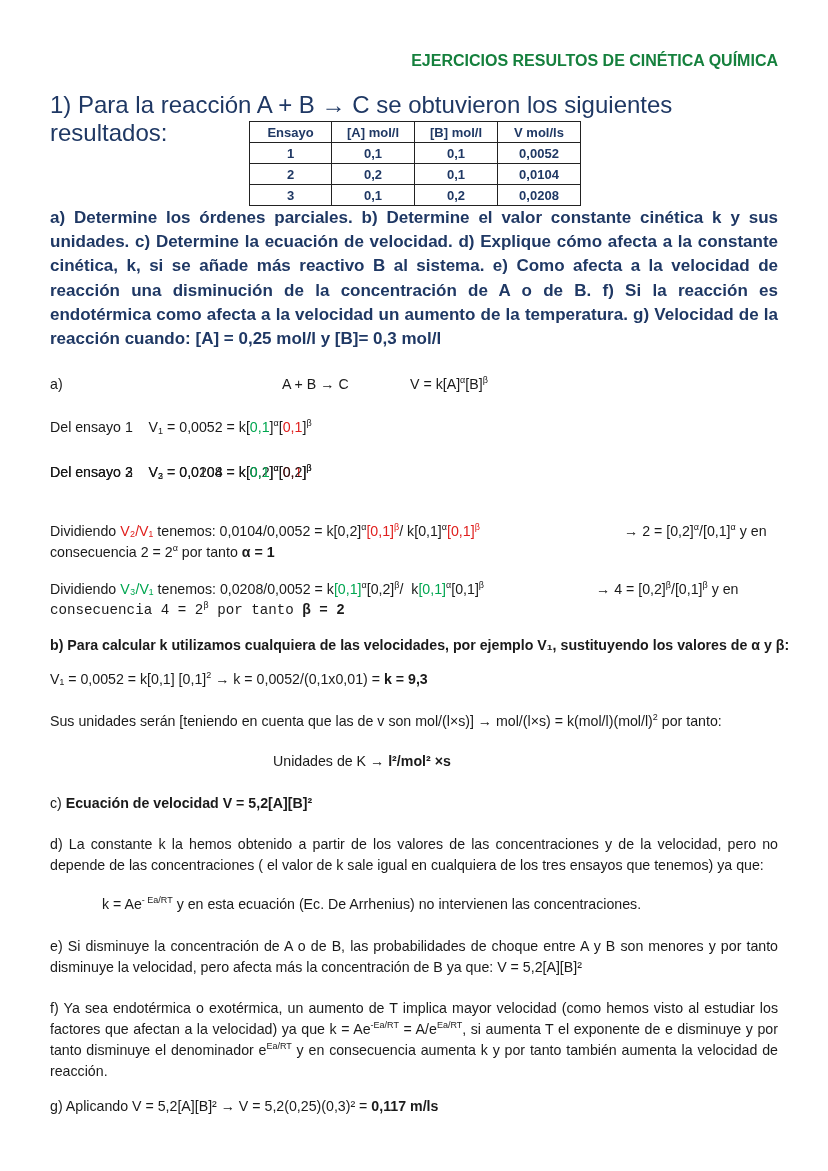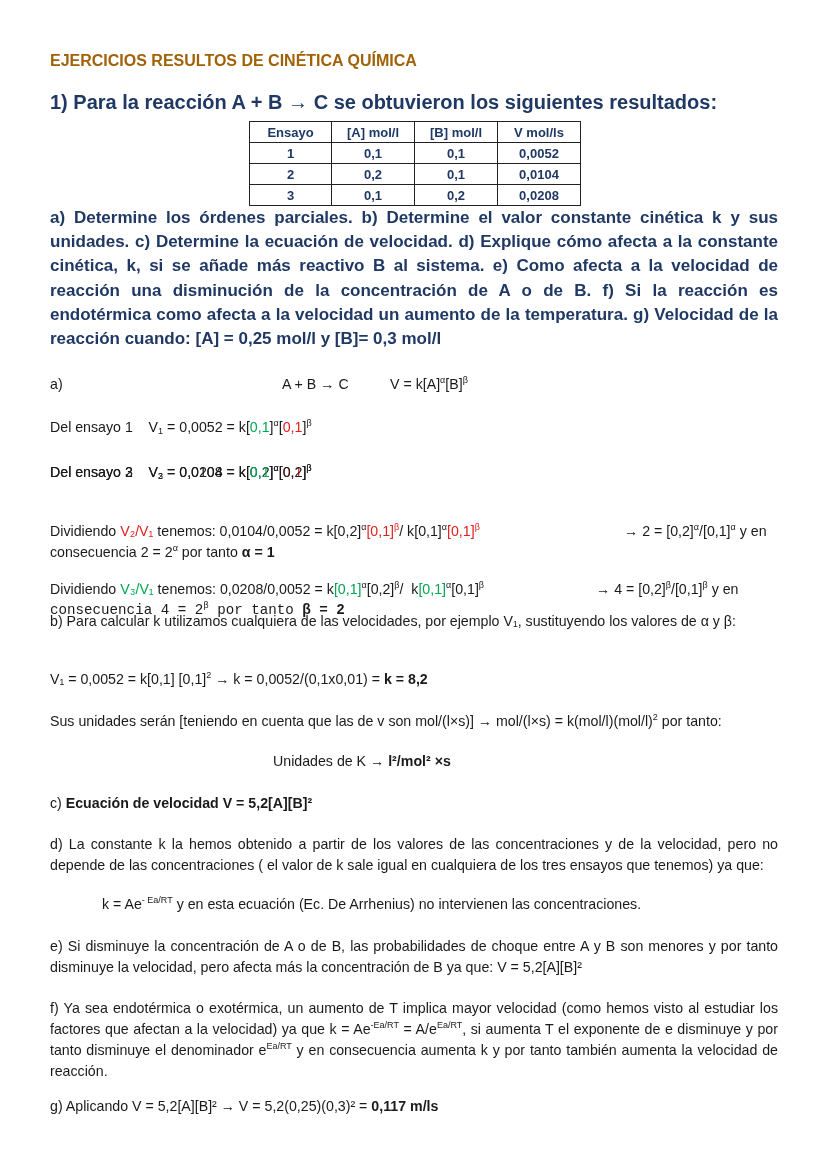--- a/index.html
+++ b/index.html
@@ -1,21 +1,21 @@
 <!DOCTYPE html>
 <html><head>
 <meta charset="utf-8">
 <style>
   html, body { margin: 0; padding: 0; background: #ffffff; }
   body { width: 828px; height: 1171px; position: relative; overflow: hidden;
          font-family: "Liberation Sans", sans-serif; color: #1a1a1a; }
   .page { position: absolute; left: 50px; top: 0; width: 728px; }
-  .title { position: absolute; left: 0; top: 52px; width: 728px; text-align: left;
-           font-weight: bold; font-size: 16px; color: #a16207; }
-  .q-heading { position: absolute; left: 0; top: 91px; font-weight: bold; font-size: 20px; color: #1F3864; }
+  .title { position: absolute; left: 0; top: 52px; width: 728px; text-align: right;
+           font-weight: bold; font-size: 16px; color: #15803d; }
+  .q-heading { position: absolute; left: 0; top: 91px; font-weight: normal; font-size: 24px; color: #1F3864; }
   table.data { position: absolute; left: 199px; top: 121px; border-collapse: collapse;
                font-size: 13px; font-weight: bold; color: #1F3864; }
   table.data td, table.data th { border: 1px solid #222; padding: 1px 0; text-align: center; height: 18px; }
   table.data th { font-weight: bold; }
   .c1 { width: 81px; } .c2 { width: 82px; } .c3 { width: 82px; } .c4 { width: 82px; }
   .statement { position: absolute; left: 0; top: 206px; width: 728px; font-weight: bold; font-size: 17px;
                line-height: 24.2px; color: #1F3864; text-align: justify; }
   .line { position: absolute; left: 0; font-size: 14.2px; white-space: nowrap; }
   .para { position: absolute; left: 0; width: 728px; font-size: 14.2px; line-height: 21px; text-align: justify; }
   sup { font-size: 9px; vertical-align: 6px; line-height: 0; }
@@ -60,21 +60,21 @@
       <td>0,0208</td>
     </tr>
   </tbody>
     </table>
 
   <div class="statement">a) Determine los órdenes parciales. b) Determine el valor constante cinética k y sus unidades. c) Determine la ecuación de velocidad. d) Explique cómo afecta a la constante cinética, k, si se añade más reactivo B al sistema. e) Como afecta a la velocidad de reacción una disminución de la concentración de A o de B. f) Si la reacción es endotérmica como afecta a la velocidad un aumento de la temperatura. g) Velocidad de la reacción cuando: [A] = 0,25 mol/l y [B]= 0,3 mol/l</div>
 
   <div class="line" style="top:376px;">
     <span>a)</span>
     <span style="position:absolute;left:232px;text-align:right;">A + B → C</span>
-    <span style="position:absolute;left:340px;"><span>V = k[A]</span><sup>α</sup>[B]<sup>β</sup></span>
+    <span style="position:absolute;left:360px;"><span>V = k[A]</span><sup>α</sup>[B]<sup>β</sup></span>
   </div>
 
   <div class="line" style="top:419px;">
     <span>Del ensayo 1</span>&nbsp;&nbsp;&nbsp;
     <span>V</span><sub>1</sub><span> = 0,0052 = k[</span><span class="green">0,1</span>]<sup>α</sup>[<span class="red">0,1</span>]<sup>β</sup>
   </div>
 
   <div class="line" style="top:454px;margin-top:10px;">
     <span>Del ensayo 2</span>&nbsp;&nbsp;&nbsp;
     <span>V</span><sub>2</sub><span> = 0,0104 = k[0,2]</span><sup>α</sup>[<span class="red">0,1</span>]<sup>β</sup>
@@ -98,23 +98,23 @@
   <div class="line" style="top:581px;">
     <span>Dividiendo </span><span class="green">V₃/V₁</span><span> tenemos:   0,0208/0,0052  =  k</span><span class="green">[0,1]</span><sup>α</sup>[0,2]<sup>β</sup>/&nbsp; k<span class="green">[0,1]</span><sup>α</sup>[0,1]<sup>β</sup>
   </div>
   <div class="line" style="top:581px;left:546px;">
     <span>   →  4  =  [0,2]</span><sup>β</sup>/[0,1]<sup>β</sup><span> y en</span>
   </div>
   <div class="line" style="top:602px;font-family:Liberation Mono, monospace;">
     <span>consecuencia   4 = 2</span><sup>β</sup><span>  por tanto </span><b>β = 2</b>
   </div>
 
-  <div class="line" style="top:613px;">b) Para calcular k utilizamos cualquiera de las velocidades, por ejemplo V₁, sustituyendo los valores de α y β:</div>
+  <div class="line" style="top:637px;font-weight:bold;">b) Para calcular k utilizamos cualquiera de las velocidades, por ejemplo V₁, sustituyendo los valores de α y β:</div>
   <div class="line" style="top:671px;">
-    <span>V₁ = 0,0052 = k[0,1] [0,1]</span><sup>2</sup><span>    → k = 0,0052/(0,1x0,01) = </span><b>k = 8,2</b>
+    <span>V₁ = 0,0052 = k[0,1] [0,1]</span><sup>2</sup><span>    → k = 0,0052/(0,1x0,01) = </span><b>k = 9,3</b>
   </div>
   <div class="line" style="top:713px;">
     <span>Sus unidades serán [teniendo en cuenta que las de v son mol/(l×s)] → mol/(l×s) = k(mol/l)(mol/l)</span><sup>2</sup><span>  por tanto:</span>
   </div>
   <div class="line" style="top:753px;left:223px;">
     <span>Unidades de K → </span><b>l²/mol² ×s</b>
   </div>
 
   <div class="line" style="top:795px;">
     <span>c)  </span><b>Ecuación de velocidad  V = 5,2[A][B]²</b>

